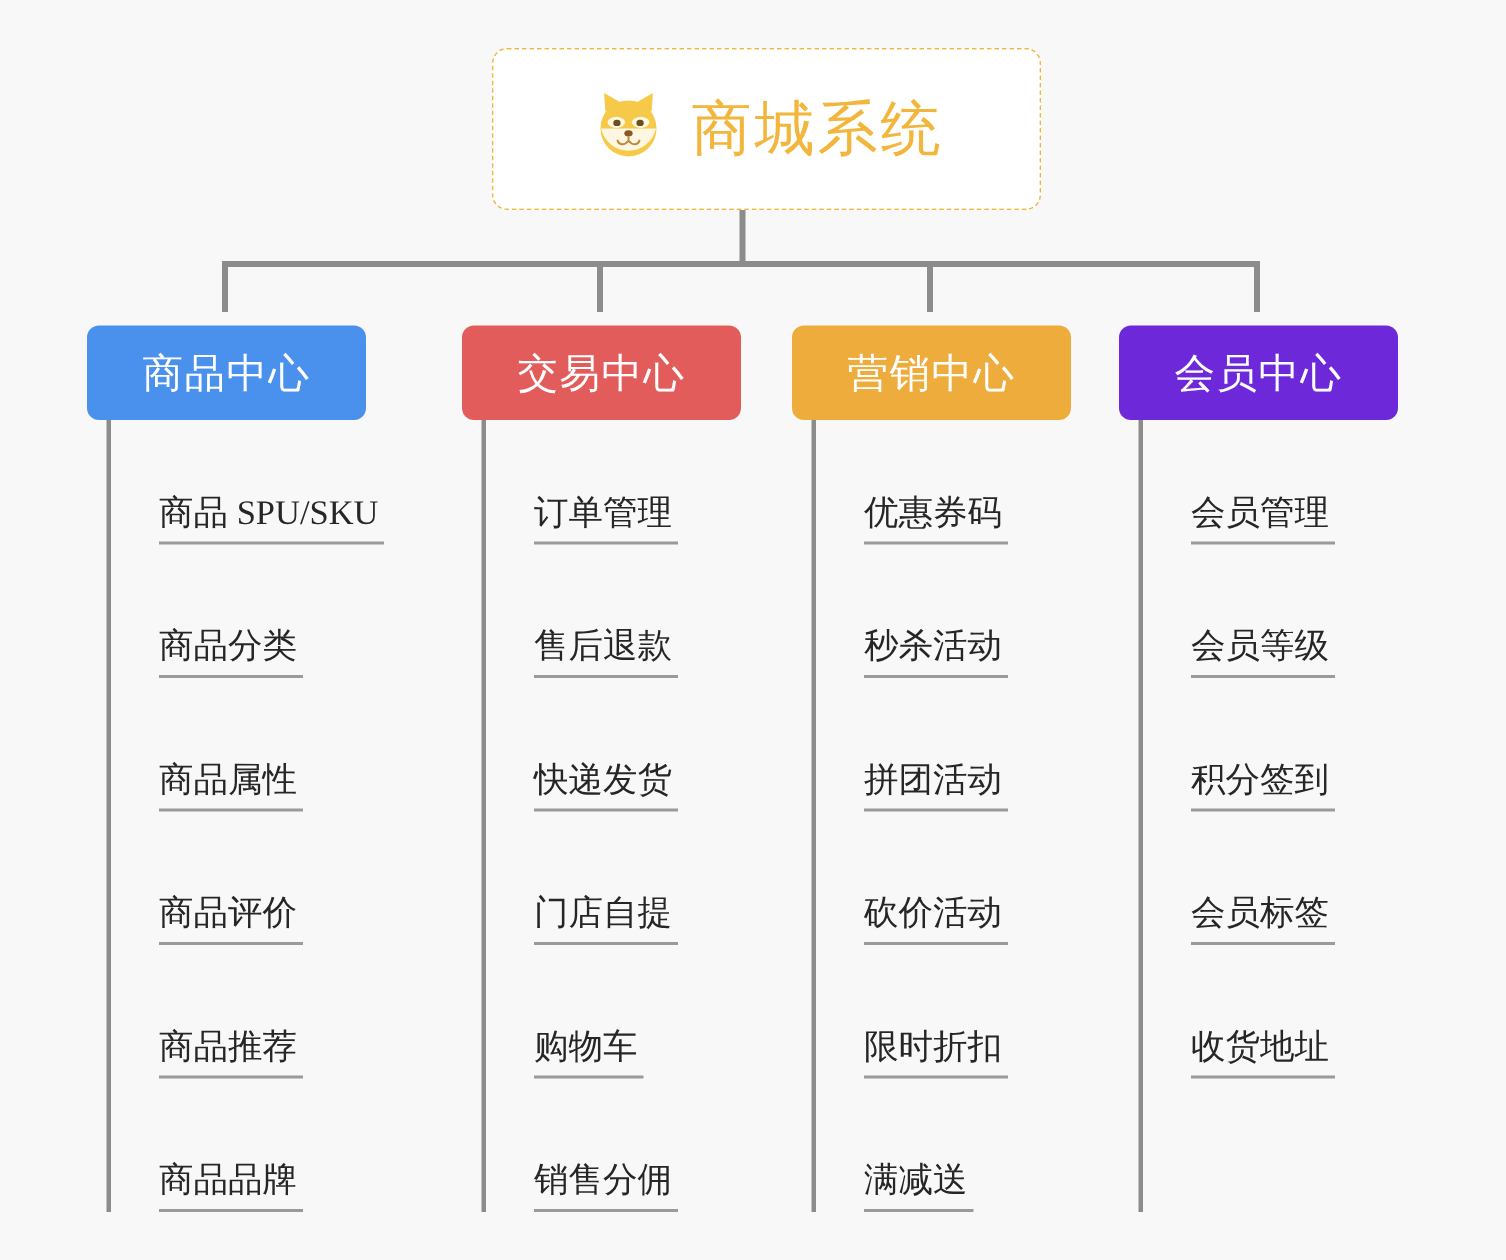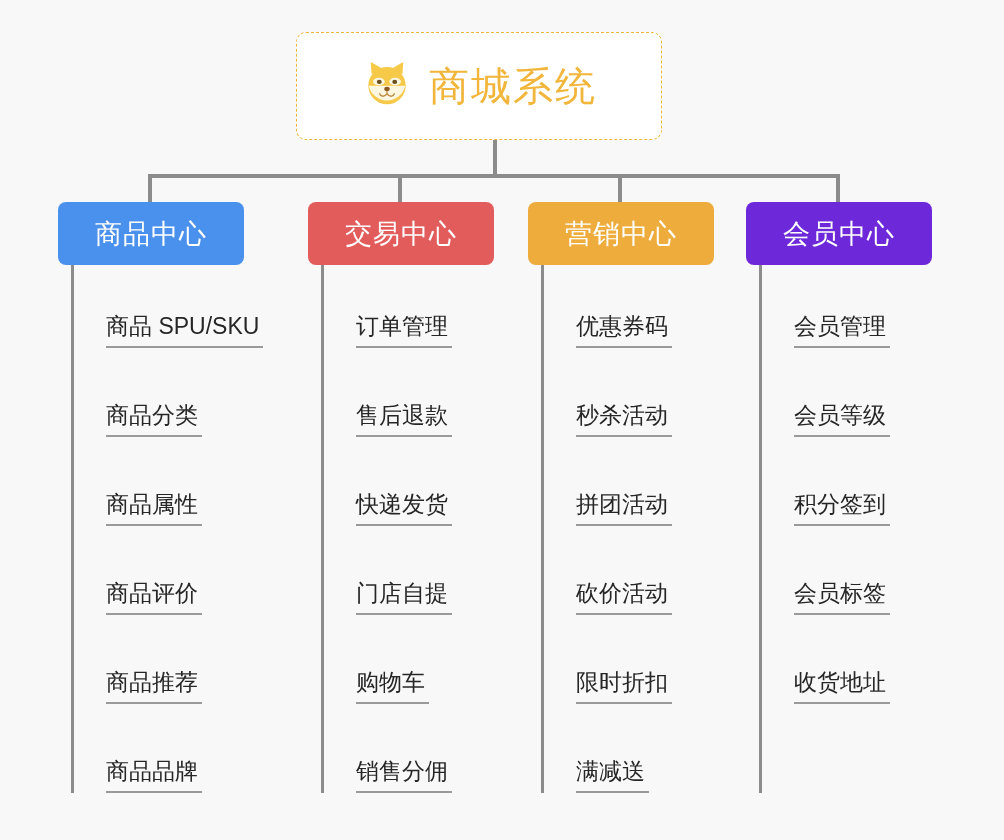--- a/index.html
+++ b/index.html
@@ -16,21 +16,21 @@
 
   #chart {
     position: relative;
     width: 1004px;
     height: 840px;
   }
 
   
   .root-node {
     position: absolute;
-    left: 296px;
+    left: 328px;
     top: 32px;
     width: 366px;
     height: 108px;
     box-sizing: border-box;
     background: #ffffff;
     border: 1px dashed #f0b63c;
     border-radius: 10px;
     display: flex;
     align-items: center;
     justify-content: center;
@@ -69,21 +69,22 @@
     height: 34px;
   }
   .drop-1 { left: 148px; }
   .drop-2 { left: 398px; }
   .drop-3 { left: 618px; }
   .drop-4 { left: 836px; }
 
   
   .column {
     position: absolute;
-    top: 202px;
+    top: 217px;
+    font-family: Liberation Serif, serif;
   }
   .col-1 { left: 58px;  width: 186px; }
   .col-2 { left: 308px; width: 186px; }
   .col-3 { left: 528px; width: 186px; }
   .col-4 { left: 746px; width: 186px; }
 
   .cat-box {
     height: 63px;
     border-radius: 8px;
     display: flex;

